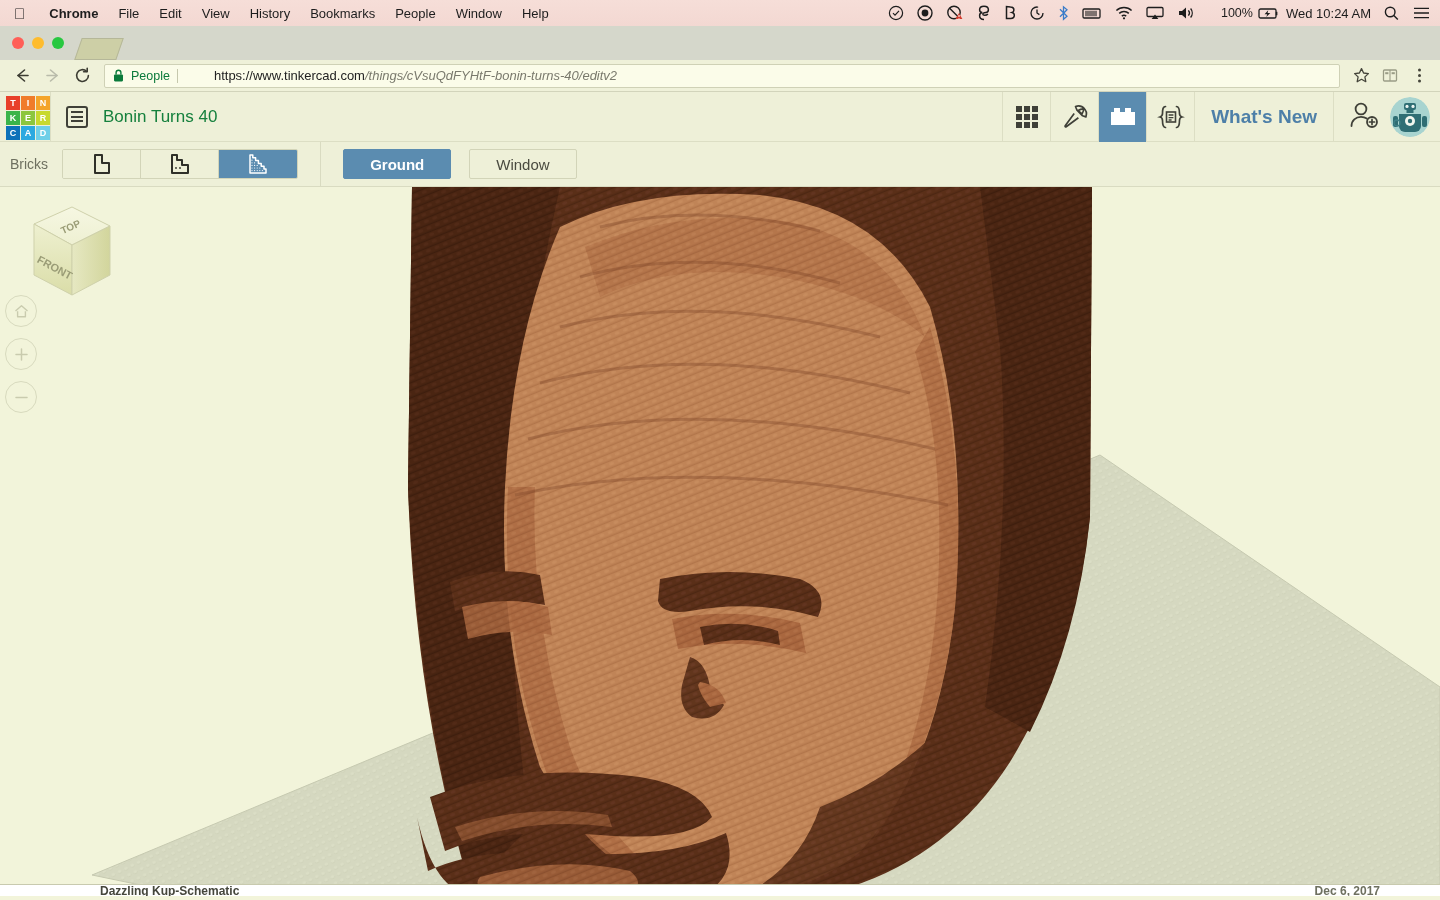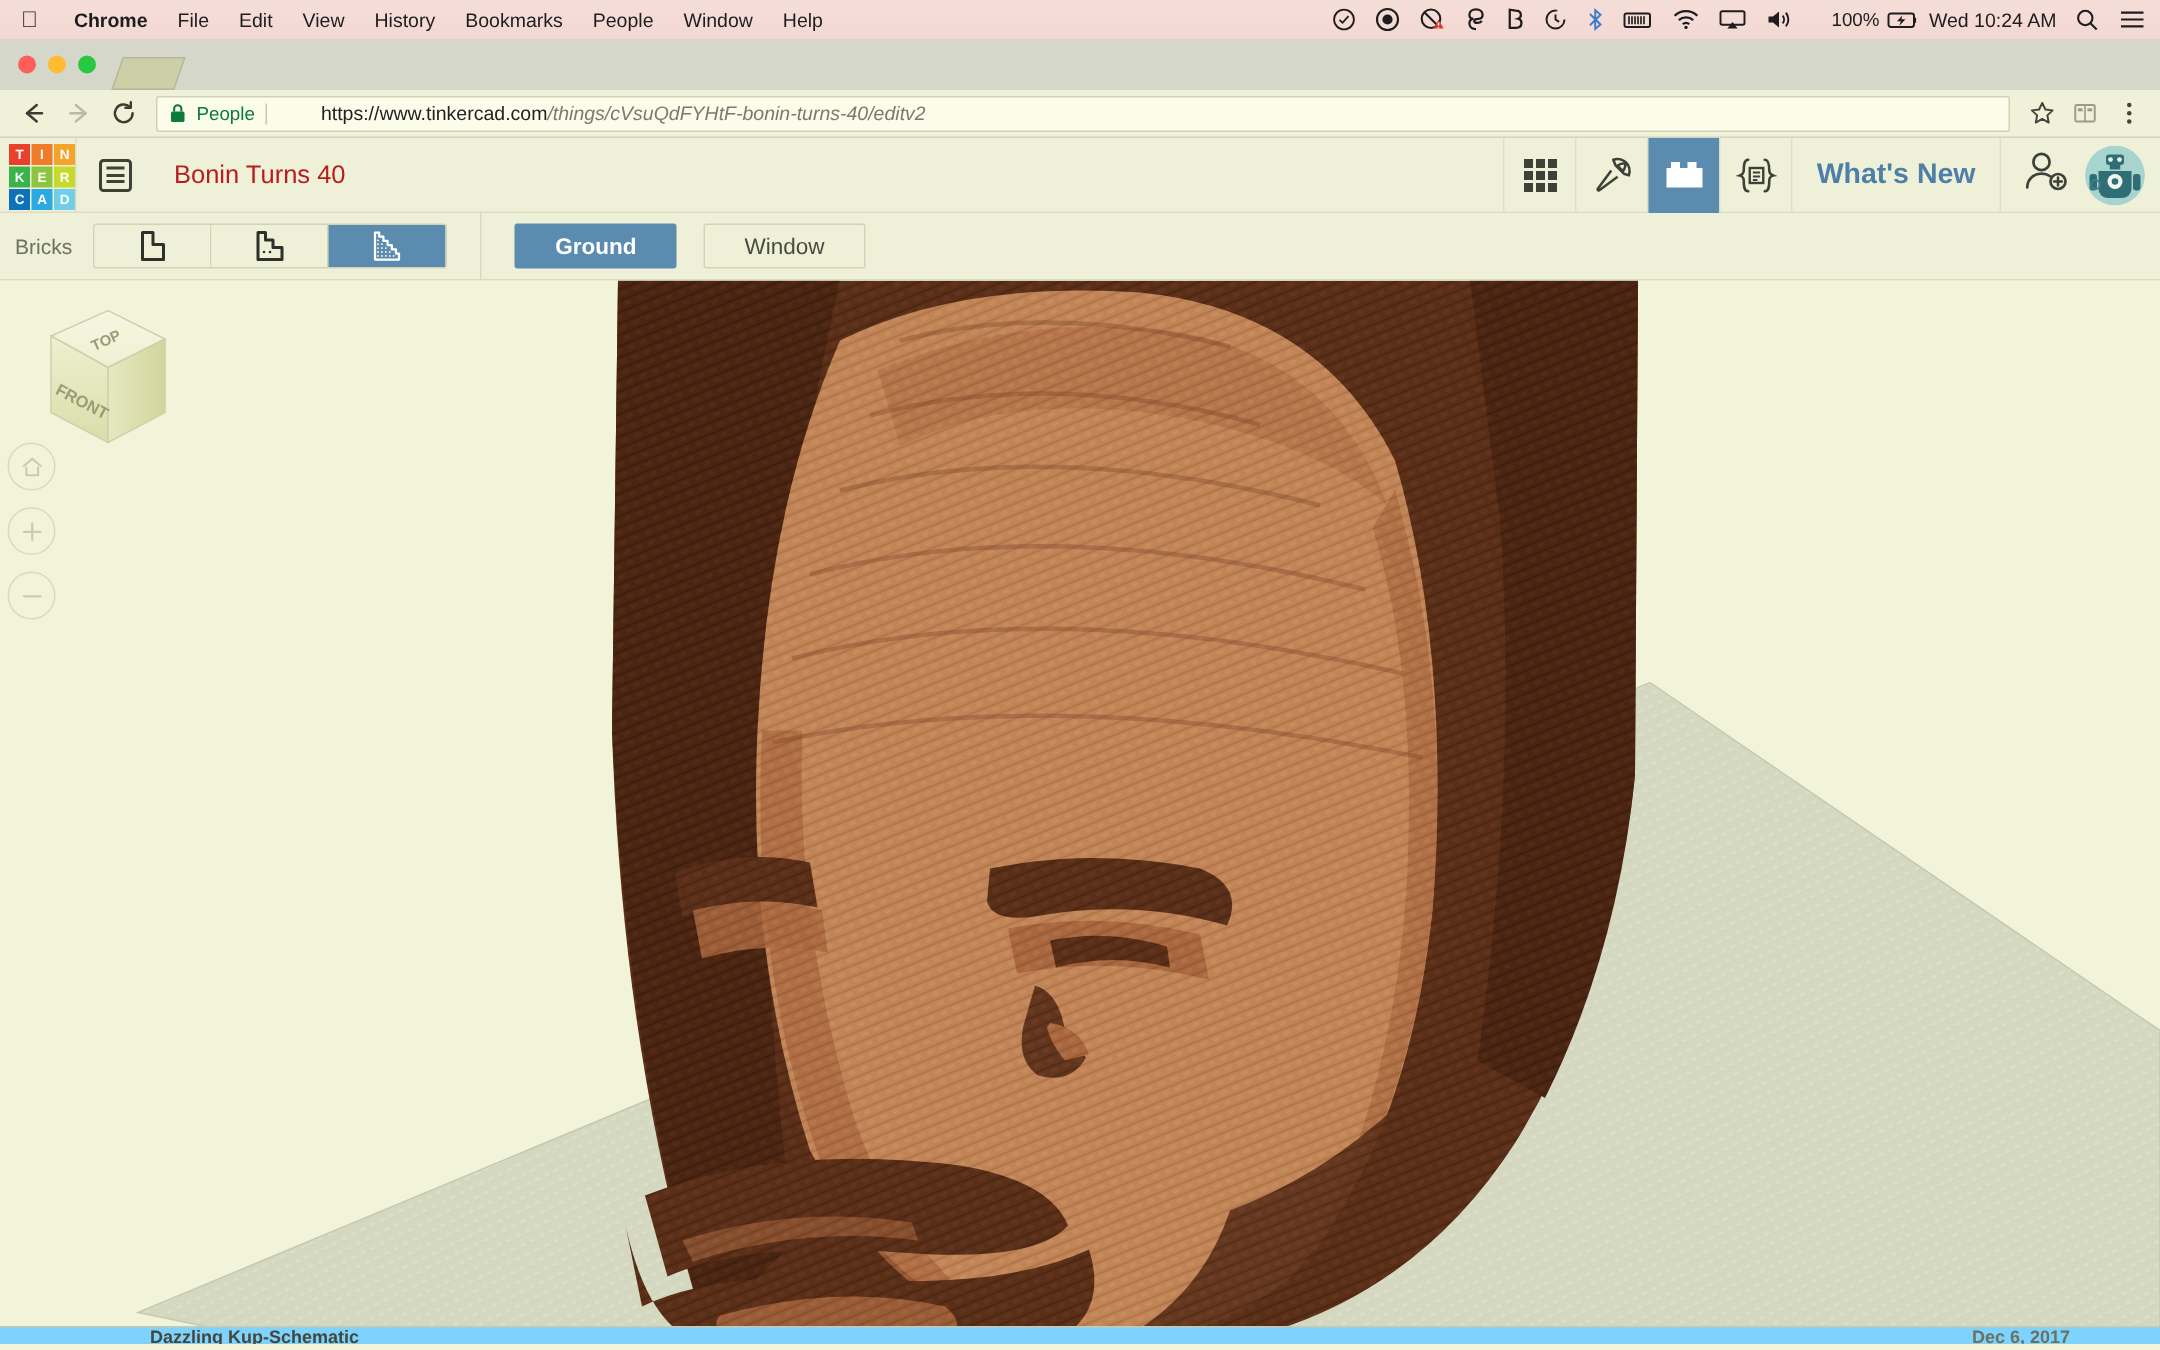--- a/index.html
+++ b/index.html
@@ -101,21 +101,21 @@
   #tc-logo { width:46px; height:46px; margin-left:4px; display:grid;
              grid-template-columns:repeat(3,14px); grid-template-rows:repeat(3,14px);
              gap:1px; padding:2px; }
   #tc-logo span { display:flex; align-items:center; justify-content:center;
                   font-size:9px; font-weight:bold; color:#fff; }
   .hdr-divider { width:1px; height:50px; background:#dcdec4; }
   #hdr-menu-btn { width:52px; height:50px; display:flex; align-items:center; justify-content:center; }
   .menu-sq { width:22px; height:22px; border:2px solid #3f4038; border-radius:3px;
              display:flex; flex-direction:column; justify-content:center; gap:2.5px; padding:0 3px; }
   .menu-sq i { display:block; height:2px; background:#3f4038; width:100%; }
-  #doc-title { font-size:17px; color:#b91c1c; margin-left:13px; font-weight:normal; flex:none; }
+  #doc-title { font-size:17px; color:#15803d; margin-left:0; font-weight:normal; flex:none; }
   #tc-header .grow { flex:1; }
   .hdr-tool {
     width:48px; height:50px; display:flex; align-items:center; justify-content:center;
     border-left:1px solid #dcdec4;
   }
   .hdr-tool.active { background:#5b8cb0; }
   .hdr-link { padding:0 16px; height:50px; display:flex; align-items:center;
               color:#4d7fa8; font-size:19px; font-weight:bold; border-left:1px solid #dcdec4; }
   .hdr-avatarwrap { padding:0 10px 0 14px; height:50px; display:flex; align-items:center;
                     border-left:1px solid #dcdec4; gap:10px; }
@@ -152,21 +152,21 @@
   #nav-buttons { position:absolute; left:5px; top:108px; display:flex; flex-direction:column; gap:11px; }
   .navbtn { width:32px; height:32px; border-radius:50%; border:1px solid #d8dabe;
             display:flex; align-items:center; justify-content:center; color:#c9cbae; background:transparent; }
 
   
   #plate { position:absolute; left:0; top:0; }
 
   
   #downloadbar {
     position:absolute; left:0; bottom:0; width:1440px; height:12px;
-    background:#7dd3fc; border-top:1px solid #c8caae;
+    background:#ffffff; border-top:1px solid #c8caae;
     display:flex; align-items:flex-start; overflow:hidden;
   }
   #downloadbar .dl-item { font-size:12px; color:#45463c; margin-left:100px; line-height:12px; font-weight:bold;
                           white-space:nowrap; }
   #downloadbar .dl-date { font-size:12px; color:#6e7060; margin-left:auto; margin-right:60px;
                           line-height:12px; font-weight:bold; white-space:nowrap; }
 </style>
 </head>
 <body>
 

